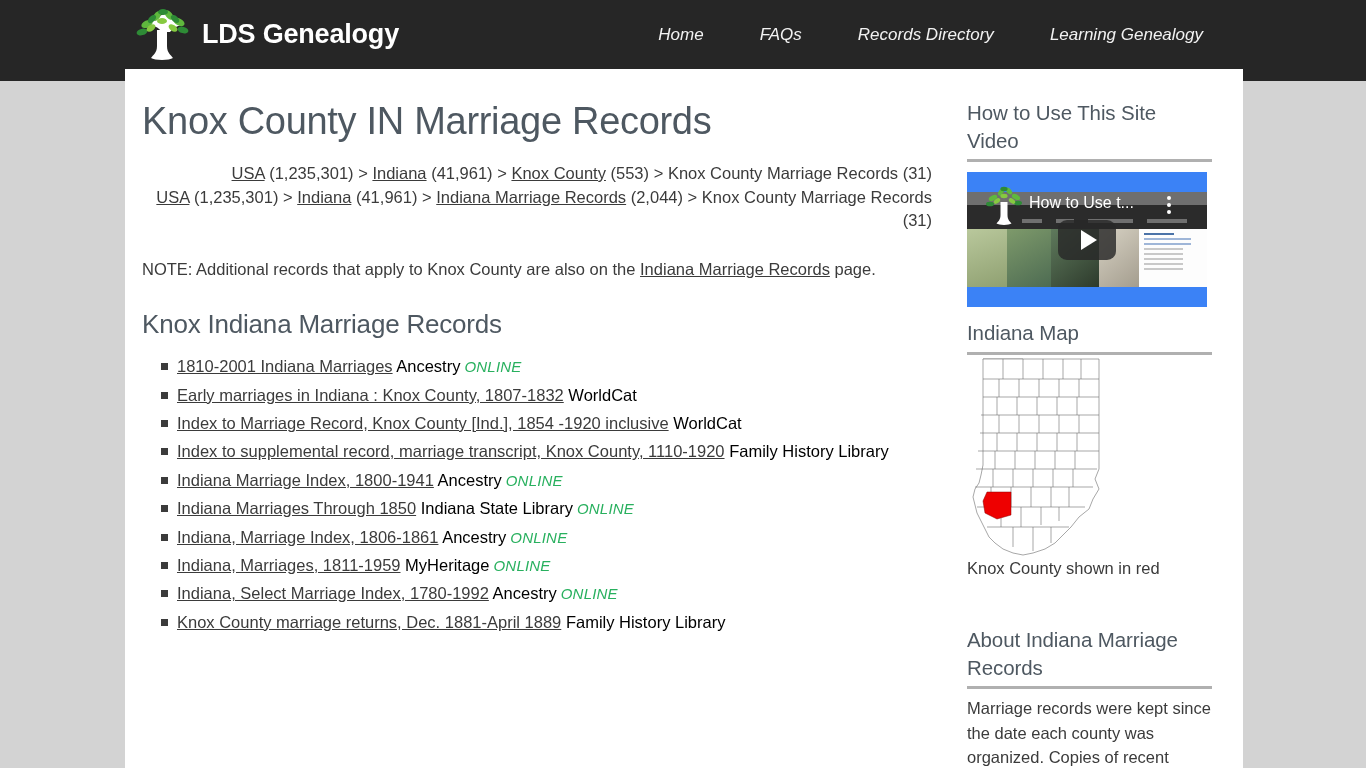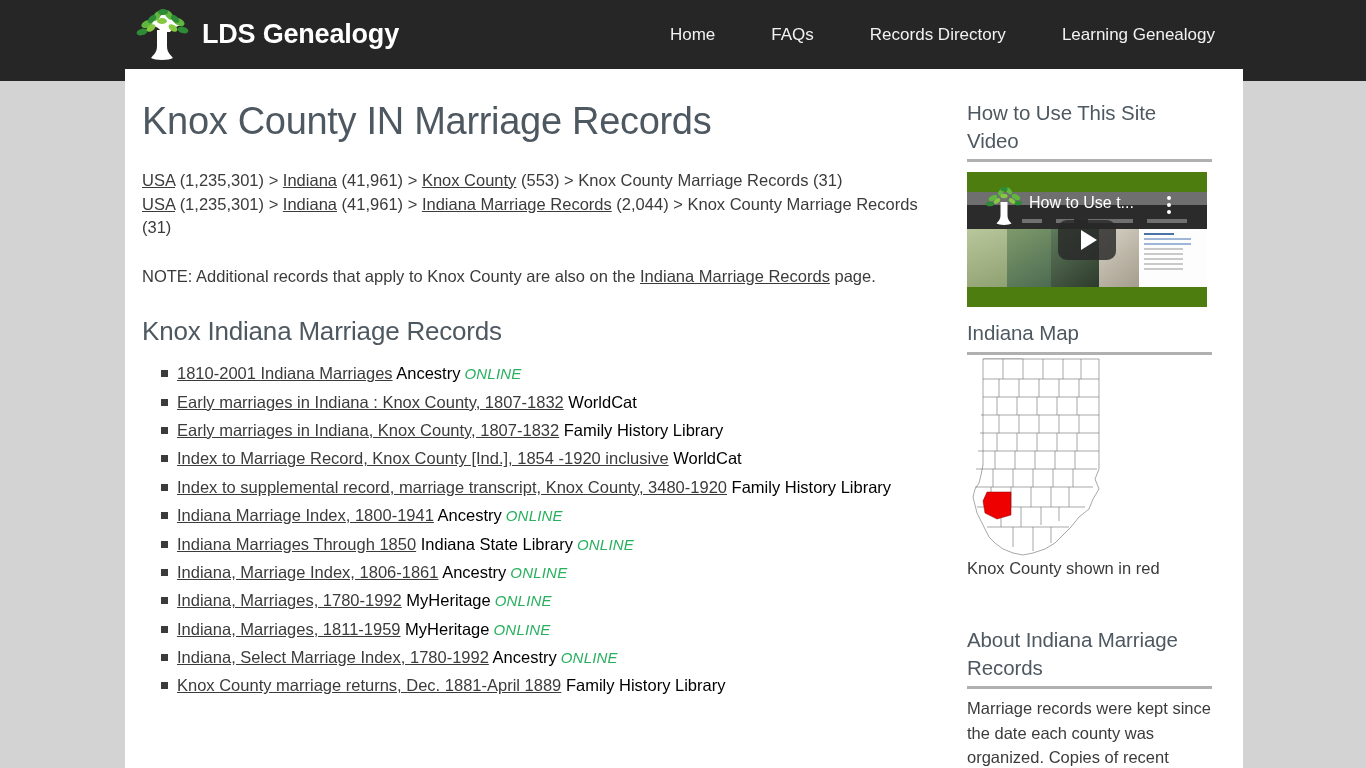--- a/index.html
+++ b/index.html
@@ -25,23 +25,23 @@
   .brand-logo { width: 62px; height: 54px; display:block; }
   .brand-text {
     color: #ffffff;
     font-size: 27px;
     font-weight: bold;
     letter-spacing: -0.2px;
     line-height: 1;
     padding-bottom: 2px;
   }
   .mainnav {
-    position: absolute; right: 123px; top: 0;
+    position: absolute; right: 135px; top: 0;
     height: 69px;
-    display: flex; align-items: flex-start; gap: 0;
+    display: flex; align-items: flex-start; gap: 0; font-style: italic;
   }
   .mainnav a {
     color: #f2f2f2;
     text-decoration: none;
     font-size: 17px;
     padding: 0 28px;
     line-height: 69px;
     display: block;
     white-space: nowrap;
   }
@@ -65,24 +65,25 @@
   h1.page-title {
     margin: 30px 0 0 0;
     font-size: 38px;
     font-weight: normal;
     color: #4e5861;
     letter-spacing: -0.3px;
     line-height: 1.2;
   }
 
   .breadcrumbs {
-    margin-top: 24px;
+    margin-top: 17px;
     font-size: 16.5px;
     color: #3b3b3b;
     line-height: 1.45;
+    text-align: right;
   }
   .breadcrumbs a {
     color: #3b3b3b;
     text-decoration: underline;
   }
 
   .note {
     margin-top: 25px;
     font-size: 16.5px;
     color: #3b3b3b;
@@ -150,21 +151,21 @@
     border: 0;
     border-top: 3px solid #b0b0b0;
     margin: 5px 0 0 0;
   }
 
   
   .video-box {
     position: relative;
     margin-top: 10px;
     width: 240px; height: 135px;
-    background: #4d7c0f;
+    background: #3b82f6;
     overflow: hidden;
     cursor: pointer;
   }
   .vid-strip {
     position: absolute; left: 0; top: 20px;
     width: 240px; height: 37px;
     background: #2b2b2b;
   }
   .vid-strip-lt {
     position: absolute; left: 0; top: 20px;
@@ -313,27 +314,25 @@
 
     <p class="note">
       <span>NOTE: Additional records that apply to Knox County are also on the </span><a href="#">Indiana Marriage Records</a><span> page.</span>
     </p>
 
     <h2 class="section-title">Knox Indiana Marriage Records</h2>
 
     <ul class="reclist" id="record-list">
         <li><a href="#">1810-2001 Indiana Marriages</a> <span class="src">Ancestry</span><span class="online">ONLINE</span></li>
         <li><a href="#">Early marriages in Indiana : Knox County, 1807-1832</a> <span class="src">WorldCat</span></li>
-        <li><a href="#">Early marriages in Indiana, Knox County, 1807-1832</a> <span class="src">Family History Library</span></li>
         <li><a href="#">Index to Marriage Record, Knox County [Ind.], 1854 -1920 inclusive</a> <span class="src">WorldCat</span></li>
-        <li><a href="#">Index to supplemental record, marriage transcript, Knox County, 3480-1920</a> <span class="src">Family History Library</span></li>
+        <li><a href="#">Index to supplemental record, marriage transcript, Knox County, 1110-1920</a> <span class="src">Family History Library</span></li>
         <li><a href="#">Indiana Marriage Index, 1800-1941</a> <span class="src">Ancestry</span><span class="online">ONLINE</span></li>
         <li><a href="#">Indiana Marriages Through 1850</a> <span class="src">Indiana State Library</span><span class="online">ONLINE</span></li>
         <li><a href="#">Indiana, Marriage Index, 1806-1861</a> <span class="src">Ancestry</span><span class="online">ONLINE</span></li>
-        <li><a href="#">Indiana, Marriages, 1780-1992</a> <span class="src">MyHeritage</span><span class="online">ONLINE</span></li>
         <li><a href="#">Indiana, Marriages, 1811-1959</a> <span class="src">MyHeritage</span><span class="online">ONLINE</span></li>
         <li><a href="#">Indiana, Select Marriage Index, 1780-1992</a> <span class="src">Ancestry</span><span class="online">ONLINE</span></li>
         <li><a href="#">Knox County marriage returns, Dec. 1881-April 1889</a> <span class="src">Family History Library</span></li>
       </ul>
   </div>
 
   <aside class="sidebar">
 
     <section class="widget" style="margin-top:30px;">
       <h3 class="widget-title">How to Use This Site Video</h3>

